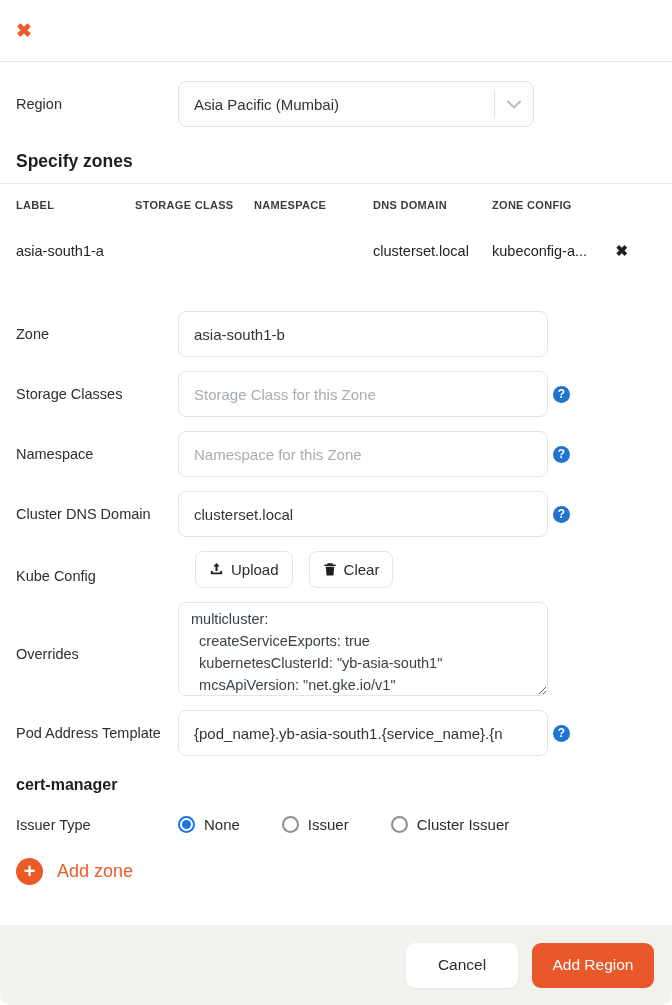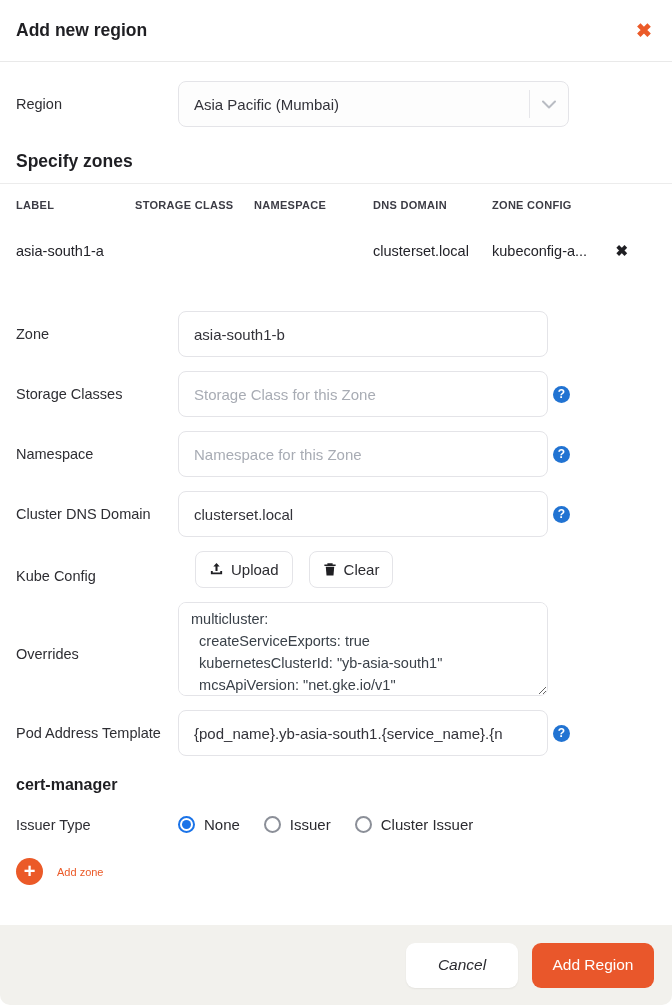--- a/index.html
+++ b/index.html
@@ -14,21 +14,21 @@
                   height:62px; padding:0 20px 0 16px; border-bottom:1px solid #e9e9e9; }
   .modal-title { font-size:17.5px; font-weight:700; color:#1f1f23; }
   .close-btn { font-size:19px; font-weight:700; color:#eb5a28; cursor:pointer; line-height:1; }
 
   .body { padding:0 16px; }
 
   .field-label { width:162px; flex:0 0 162px; font-size:14.5px; color:#2e2e33; }
 
   
   .region-row { display:flex; align-items:center; margin-top:19px; }
-  .select-box { width:391px; height:46px; background:#fdfdfd; border:1px solid #e4e4e8;
+  .select-box { width:356px; height:46px; background:#fdfdfd; border:1px solid #e4e4e8;
                 border-radius:8px; display:flex; align-items:center; padding-left:15px;
                 cursor:pointer; }
   .select-value { flex:1; font-size:15px; color:#33333a; }
   .select-sep { width:1px; height:28px; background:#e6e6ea; }
   .select-caret { width:38px; display:flex; align-items:center; justify-content:center; }
 
   
   .section-heading { font-size:17.5px; font-weight:700; color:#1f1f23; margin-top:24px; }
   .full-divider { height:1px; background:#ececec; margin:11px -16px 0 -16px; }
 
@@ -70,53 +70,52 @@
   .overrides-area { width:370px; height:94px; border:1px solid #e4e4e8; border-radius:8px;
                     padding:5px 12px; font-size:14.5px; line-height:22px; color:#3a4149;
                     font-family:"Liberation Sans", sans-serif; resize:both; outline:none; }
   .form-row.top.overrides .field-label { padding-top:9px; }
 
   .pod-label { line-height:21px; }
 
   
   .cert-heading { font-size:16px; font-weight:700; color:#1f1f23; margin-top:20px; }
   .radio-row { display:flex; align-items:center; margin-top:22px; }
-  .radio-group { display:flex; align-items:center; gap:24px; }
+  .radio-group { display:flex; align-items:center; gap:42px; }
   .radio-option { display:flex; align-items:center; gap:9px; cursor:pointer; }
   .radio-circle { width:17px; height:17px; border-radius:50%; border:2px solid #8b8f98;
                   background:#fff; position:relative; }
   .radio-option.selected .radio-circle { border-color:#1a73e8; }
   .radio-option.selected .radio-circle::after { content:""; position:absolute; inset:2px;
                   border-radius:50%; background:#1a73e8; }
   .radio-label { font-size:15px; color:#2b2b30; }
 
   
   .add-zone { display:flex; align-items:center; margin-top:25px; cursor:pointer; }
   .plus-circle { width:27px; height:27px; border-radius:50%; background:#eb5a28; color:#fff;
                  font-size:20px; font-weight:700; display:flex; align-items:center;
                  justify-content:center; line-height:1; padding-bottom:2px; }
-  .add-zone-label { margin-left:14px; font-size:11px; color:#eb5a28; }
+  .add-zone-label { margin-left:14px; font-size:18px; color:#eb5a28; }
 
   
   .modal-footer { position:absolute; left:0; right:0; bottom:0; height:80px;
                   background:#f2f1ed; display:flex; align-items:center;
                   justify-content:flex-end; gap:14px; padding-right:18px; }
   .btn { height:45px; border-radius:9px; font-size:15.5px; cursor:pointer;
          font-family:"Liberation Sans", sans-serif; border:none; }
   .btn-cancel { width:112px; background:#fff; color:#2b2b30;
-                box-shadow:0 1px 2px rgba(0,0,0,.06);font-style:italic; }
+                box-shadow:0 1px 2px rgba(0,0,0,.06); }
   .btn-primary { width:122px; background:#e9572b; color:#fff; font-weight:400; }
 </style>
 </head>
 <body>
 
 <div class="modal">
 
   <div class="modal-header">
-    <div class="modal-title">Add new region</div>
     <div class="close-btn">✖</div>
   </div>
 
   <div class="body">
 
     <div class="region-row">
       <div class="field-label">Region</div>
       <div class="select-box">
         <div class="select-value">Asia Pacific (Mumbai)</div>
         <div class="select-sep"></div>

